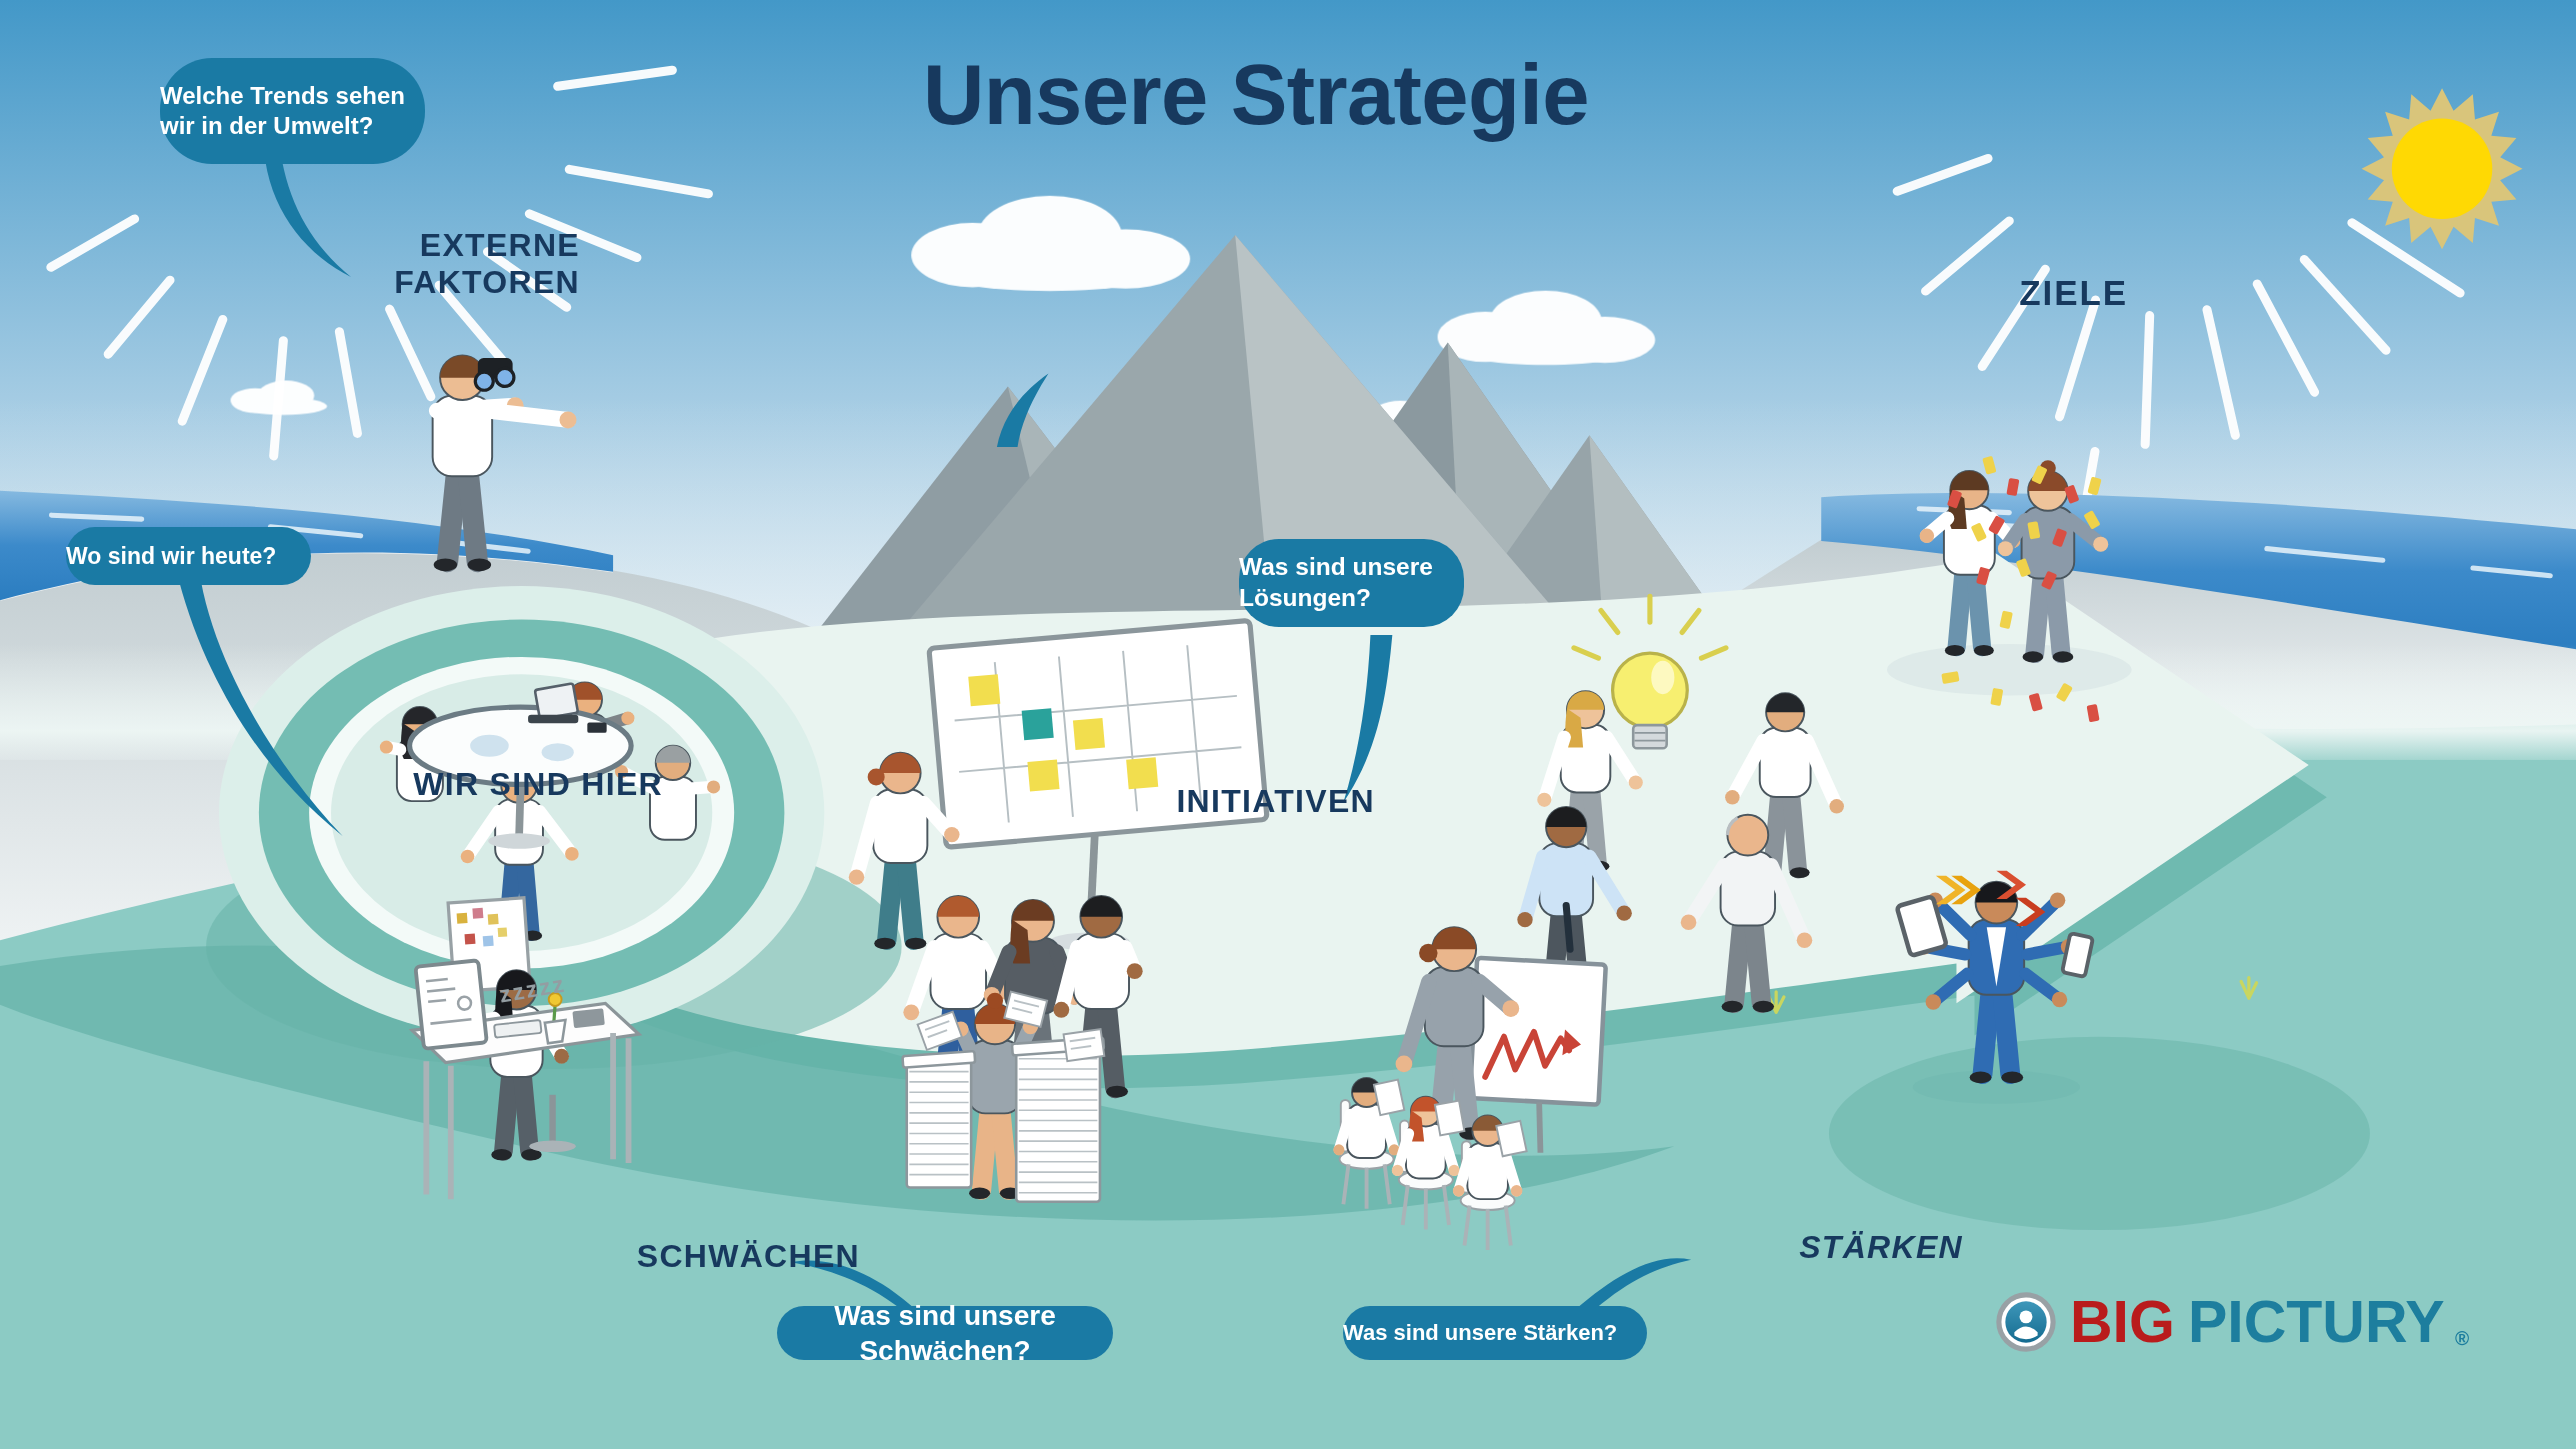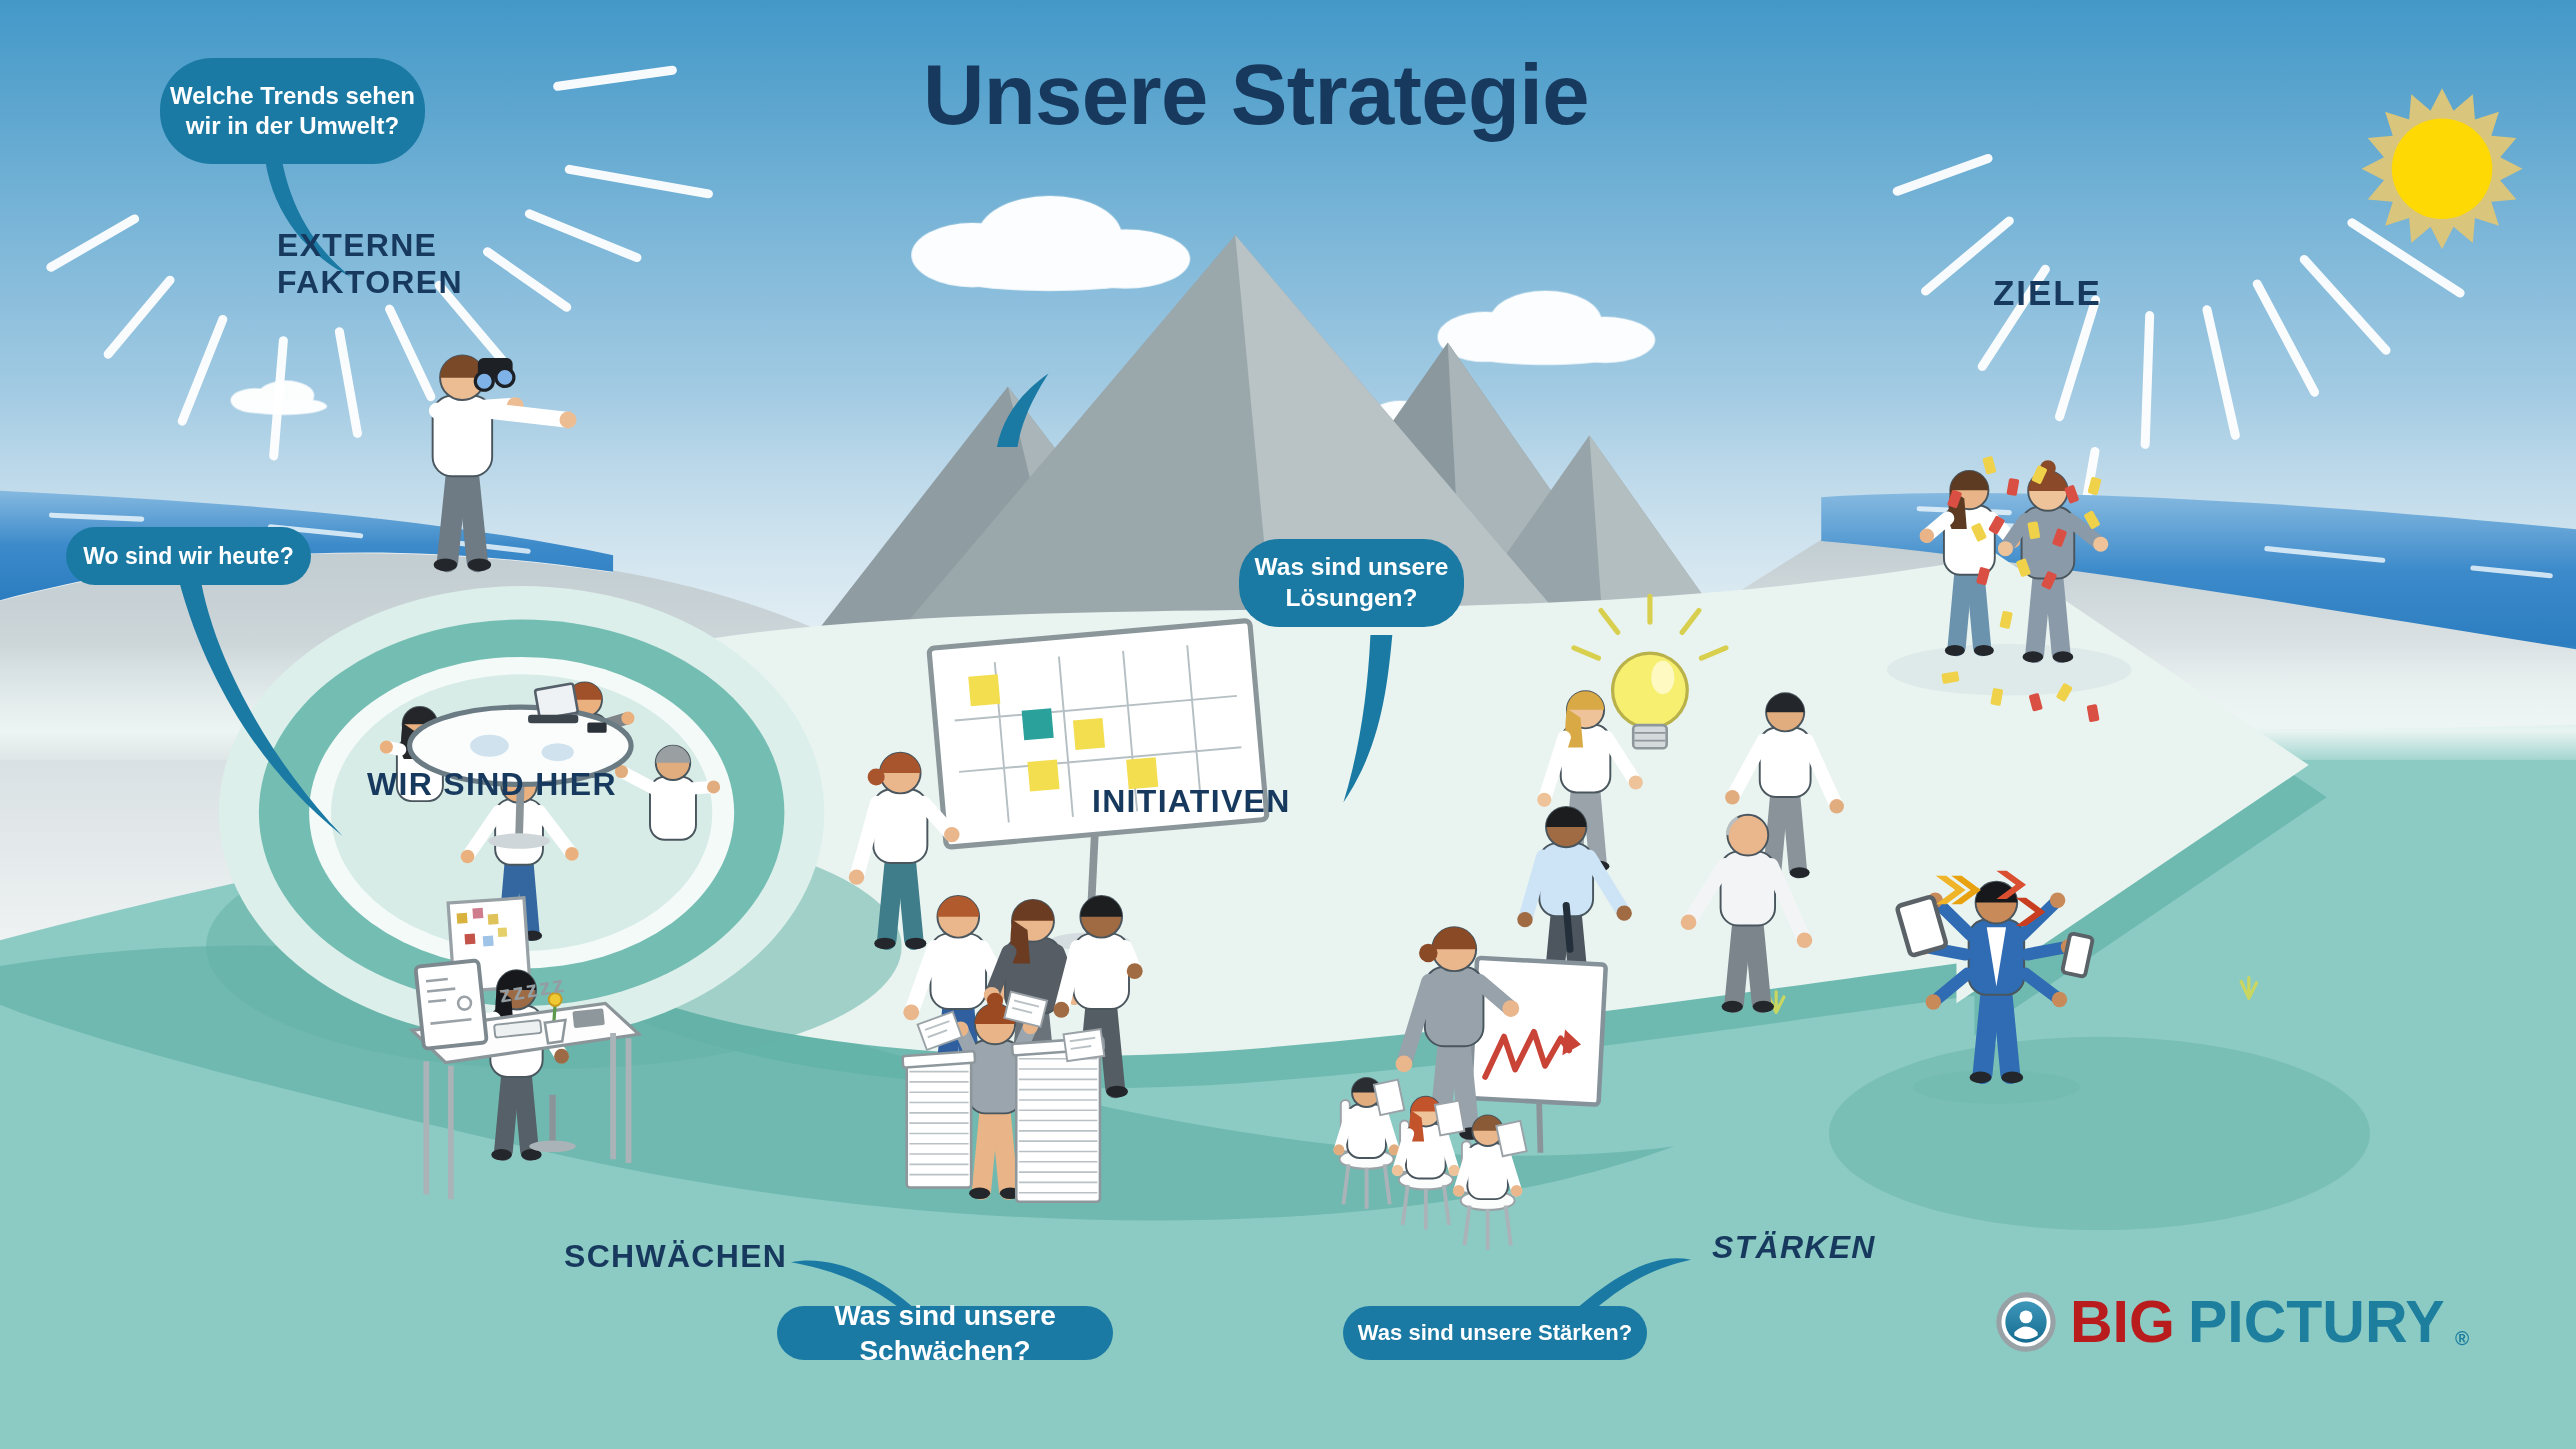--- a/index.html
+++ b/index.html
@@ -2,30 +2,30 @@
 <html style="font-size:10.3px"><head>
 <meta charset="utf-8">
 <style>
   html,body{margin:0;padding:0;background:#8ccbc4;}
   #stage{position:relative;width:2576px;height:1449px;overflow:hidden;
          font-family:"Liberation Sans","DejaVu Sans",sans-serif;}
   #bg{position:absolute;left:0;top:0;width:2576px;height:1449px;}
   .ov{position:absolute;z-index:5;}
   #title{left:773px;top:46px;width:966px;text-align:center;font-size:85px;
          font-weight:700;color:#17395e;letter-spacing:-0.6px;}
-  .lbl{color:#17395e;font-weight:700;text-align:left;line-height:1.16;letter-spacing:1.3px;}
+  .lbl{color:#17395e;font-weight:700;text-align:right;line-height:1.16;letter-spacing:1.3px;}
   #lbl-externe{left:277px;top:227px;width:303px;font-size:32px;}
   #lbl-heraus{left:1024px;top:371px;width:412px;font-size:33px;}
   #lbl-ziele{left:1993px;top:273px;width:135px;font-size:35px;letter-spacing:1.9px;}
   #lbl-wsh{left:367px;top:766px;width:296px;font-size:32px;}
   #lbl-init{left:1092px;top:783px;width:283px;font-size:32px;}
   #lbl-schw{left:564px;top:1238px;width:296px;font-size:32px;}
   #lbl-staerk{left:1712px;top:1229px;width:251px;font-size:32px;font-style:italic;}
   .bubble{background:#1a7aa4;color:#ffffff;font-weight:700;display:flex;
-          flex-direction:column;align-items:center;justify-content:center;
+          flex-direction:column;align-items:flex-start;justify-content:center;
           text-align:center;line-height:1.25;}
   .bubble span{display:block;}
   #b-trends{left:160px;top:58px;width:265px;height:106px;border-radius:52px;font-size:24px;}
   #b-heute{left:66px;top:527px;width:245px;height:58px;border-radius:30px;font-size:23px;}
   #b-heraus{left:797px;top:444px;width:374px;height:86px;border-radius:40px;font-size:22px;}
   #b-loes{left:1239px;top:539px;width:225px;height:88px;border-radius:40px;font-size:24.5px;}
   #b-schw{left:777px;top:1306px;width:336px;height:54px;border-radius:27px;font-size:28px;}
   #b-staerk{left:1343px;top:1306px;width:304px;height:54px;border-radius:27px;font-size:22px;}
   #zzz{left:499px;top:976px;font-size:23px;font-weight:700;color:#939da2;
        transform:rotate(-10deg);letter-spacing:1.9px;}

